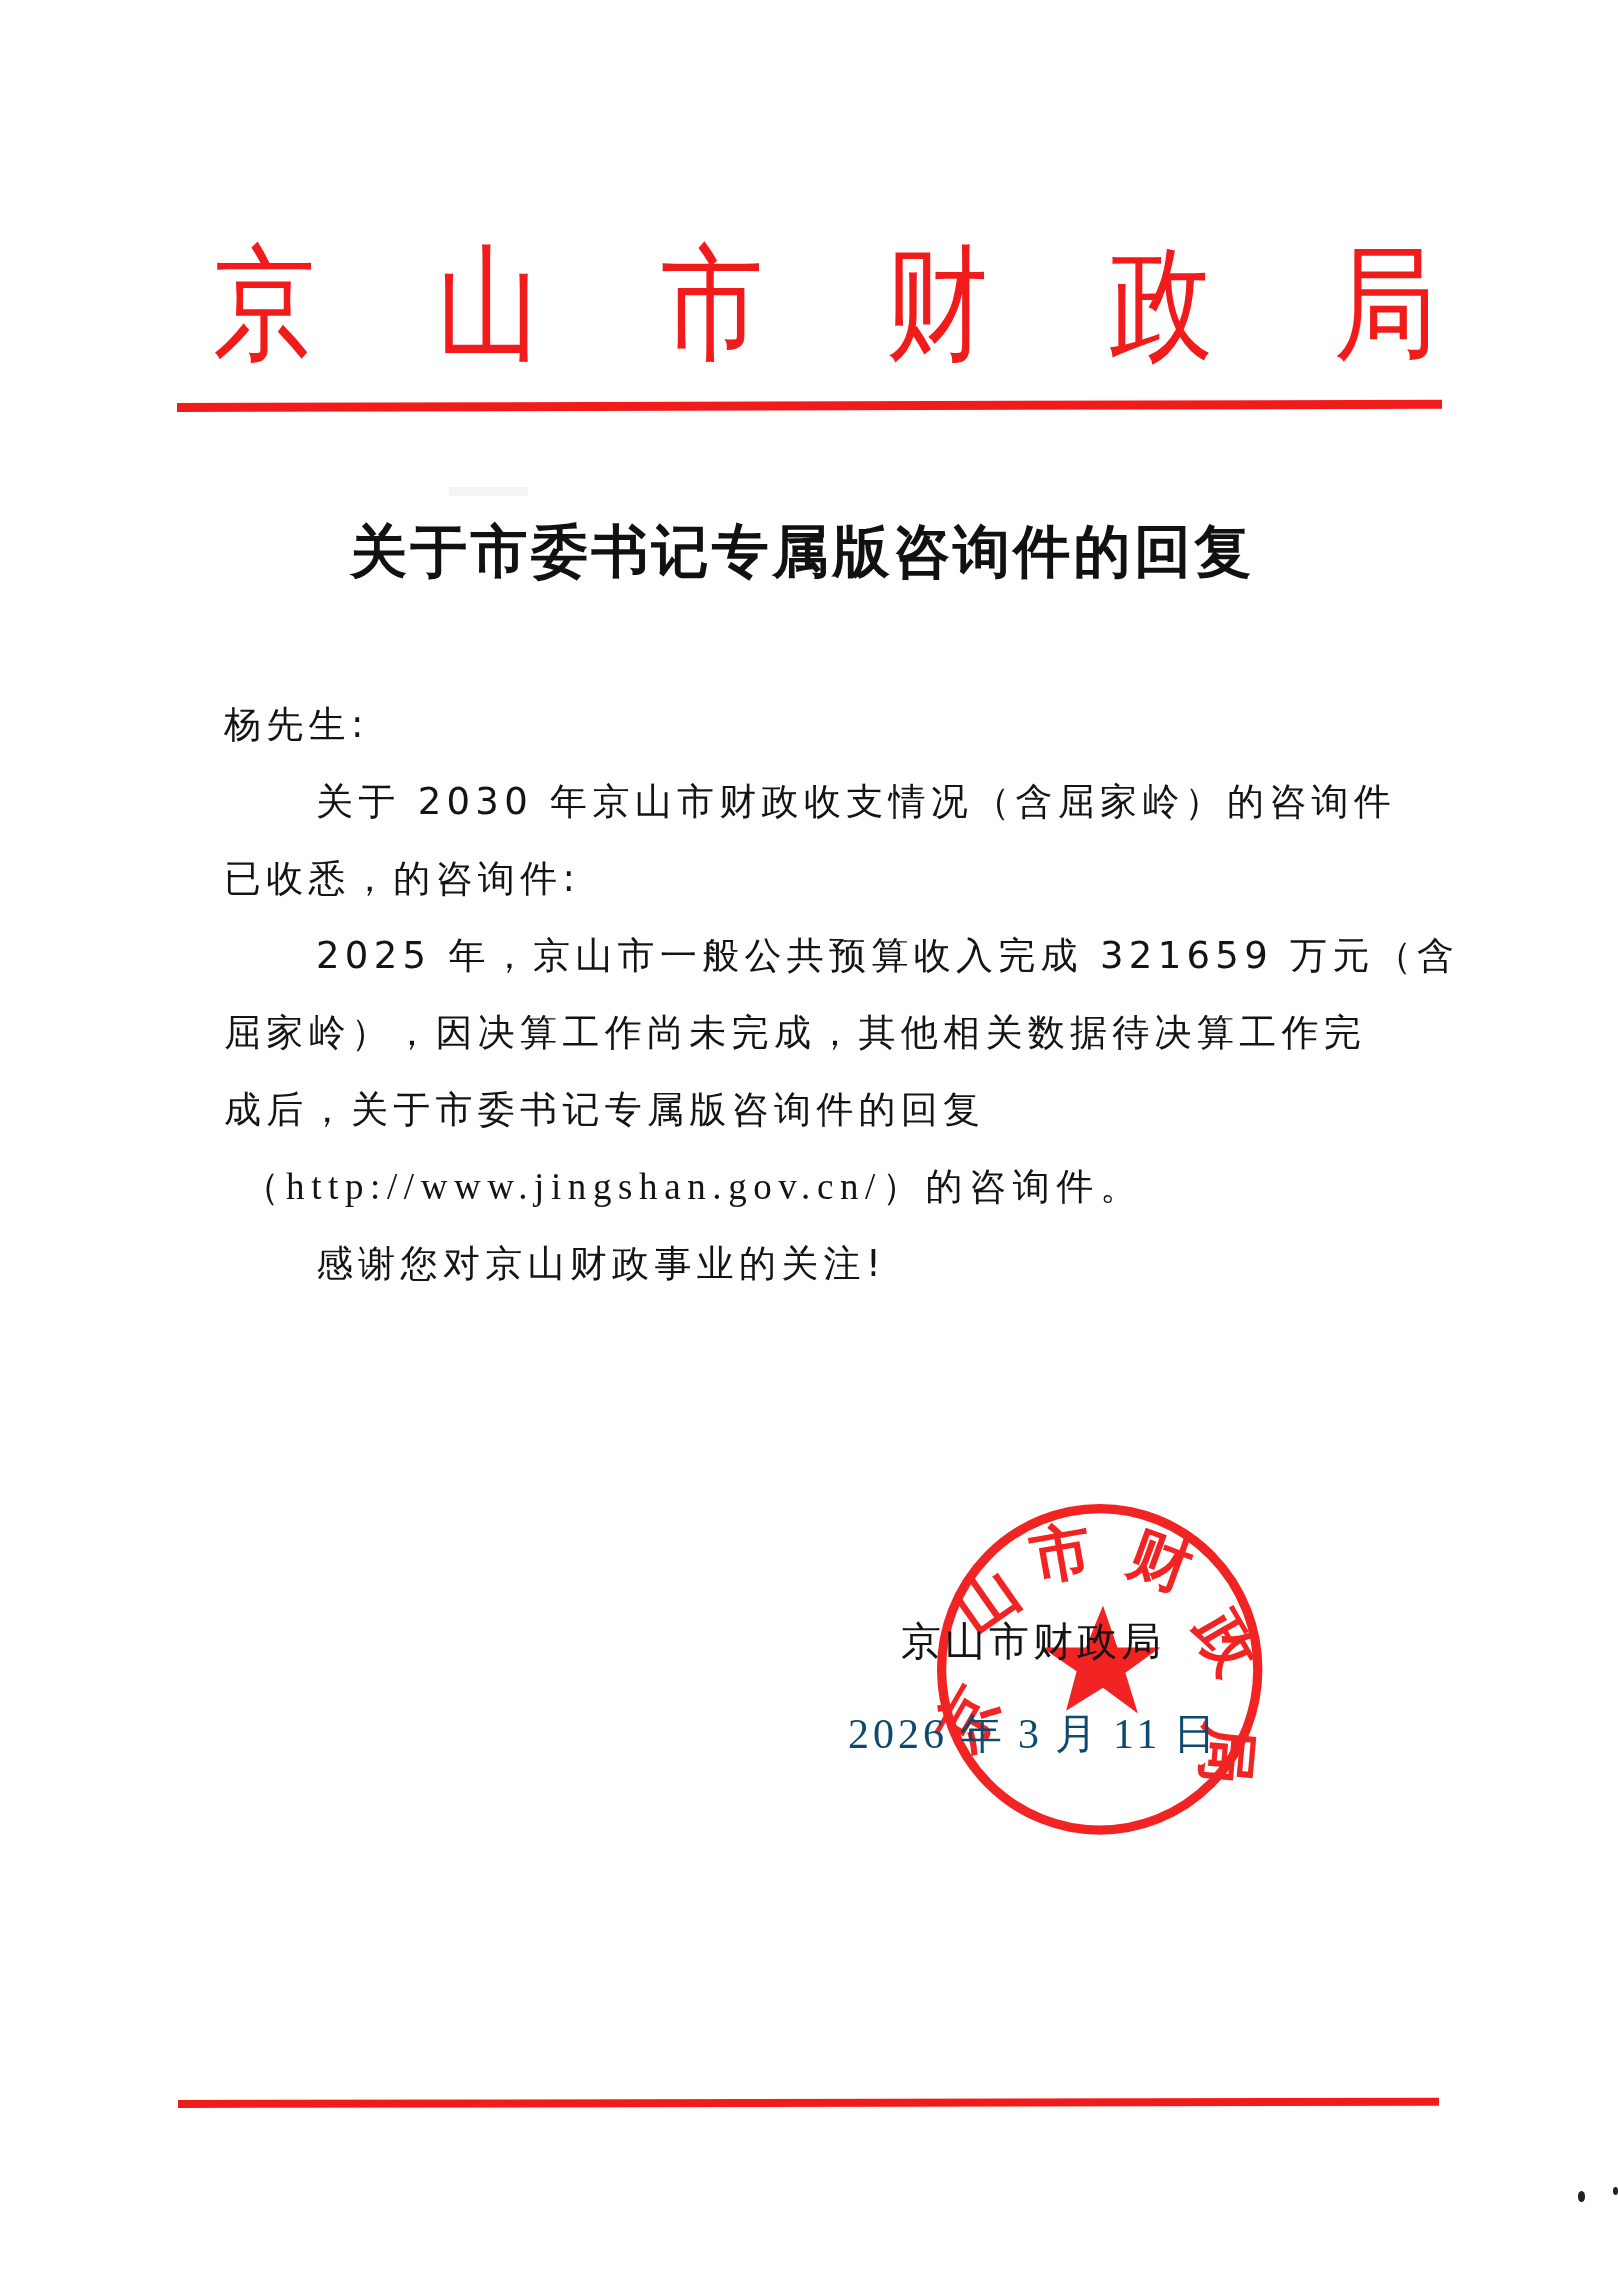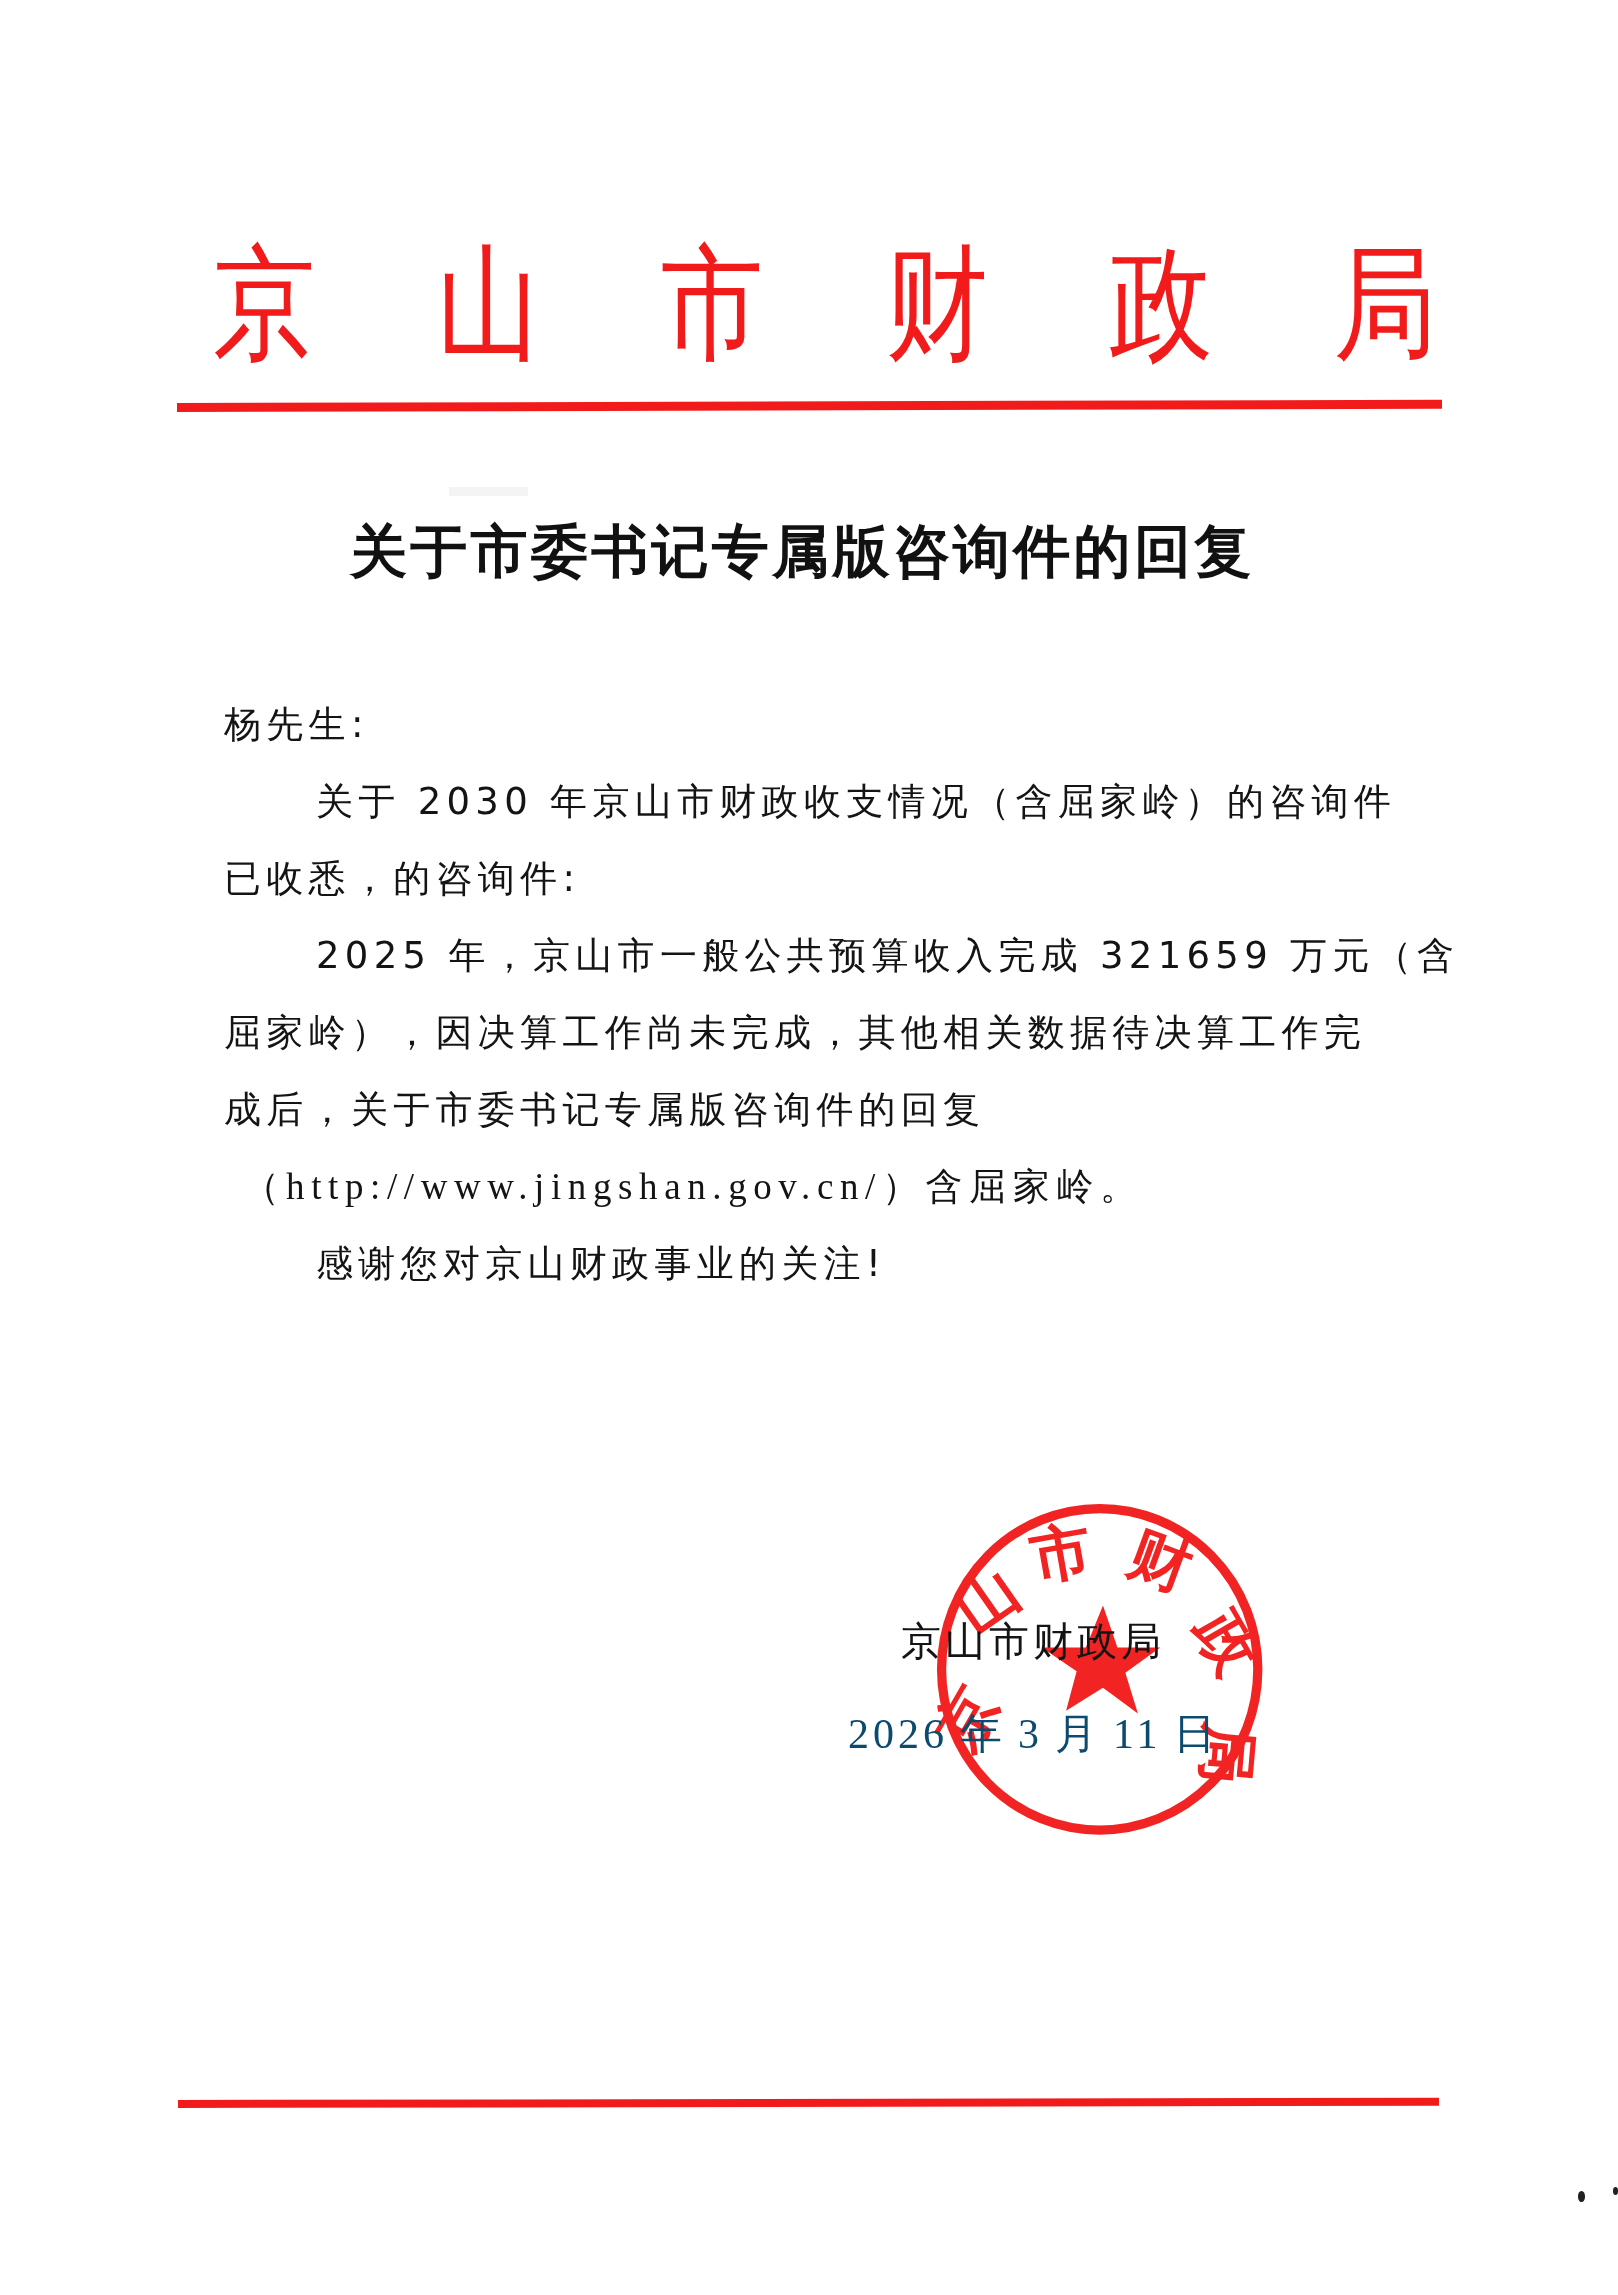--- a/index.html
+++ b/index.html
@@ -85,21 +85,21 @@
 
   <div class="doc-title">关于市委书记专属版咨询件的回复</div>
 
   <div class="body-text">
     <span class="line">杨先生:</span>
     <span class="line indent">关于 2030 年京山市财政收支情况（含屈家岭）的咨询件</span>
     <span class="line">已收悉，的咨询件:</span>
     <span class="line indent">2025 年，京山市一般公共预算收入完成 321659 万元（含</span>
     <span class="line">屈家岭），因决算工作尚未完成，其他相关数据待决算工作完</span>
     <span class="line">成后，关于市委书记专属版咨询件的回复</span>
-    <span class="line url-line">（http://www.jingshan.gov.cn/）含屈家岭。</span>
+    <span class="line url-line">（http://www.jingshan.gov.cn/）的咨询件。</span>
     <span class="line indent">感谢您对京山财政事业的关注!</span>
   </div>
 
   <svg class="seal" viewBox="0 0 510 512" xmlns="http://www.w3.org/2000/svg">
     <ellipse cx="253" cy="255" rx="240" ry="244" fill="none" stroke="#f21b1b" stroke-width="14"></ellipse>
     <g>
       <polygon fill="#f21b1b" points="258,158 280,222 345,222 292,260 311,322 258,283 202,318 218,258 165,222 232,222"></polygon>
     </g>
     <g fill="#f21b1b" font-family="DejaVu Serif, serif" font-size="92" font-weight="bold" text-anchor="middle">
       <text transform="translate(78,345) rotate(-60)">京</text>

